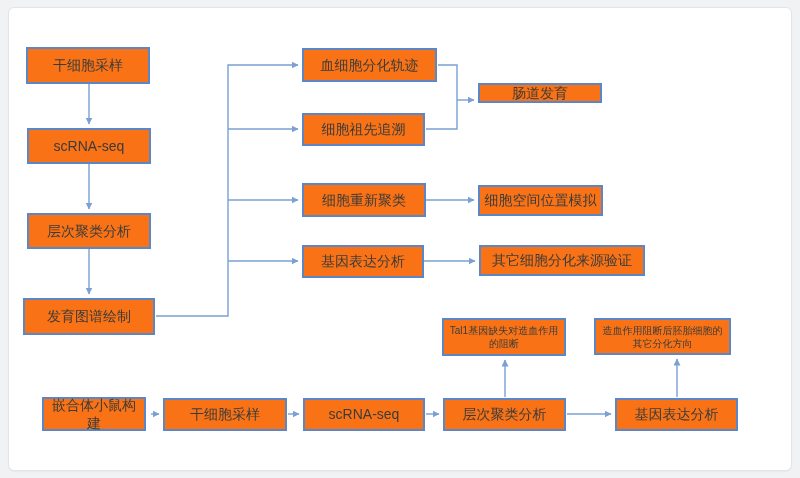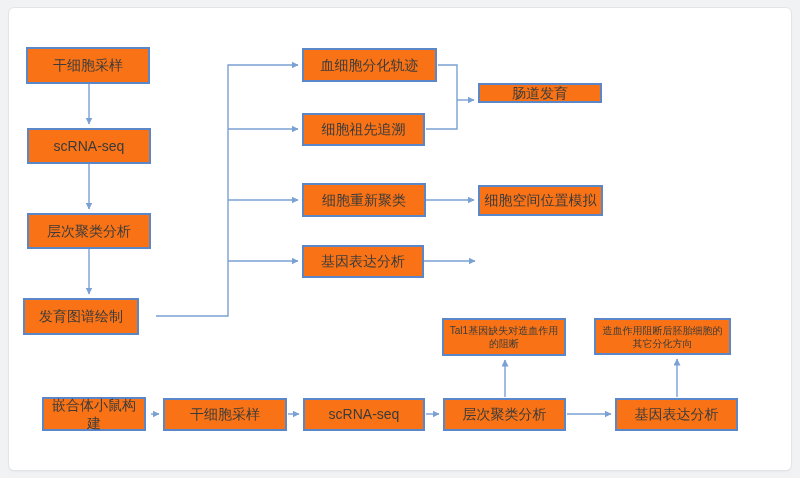--- a/index.html
+++ b/index.html
@@ -75,21 +75,21 @@
 
   <div class="node" style="left:26px;top:47px;width:124px;height:37px">
     <span>干细胞采样</span>
   </div>
   <div class="node" style="left:27px;top:128px;width:124px;height:36px">
     <span>scRNA-seq</span>
   </div>
   <div class="node" style="left:27px;top:213px;width:124px;height:36px">
     <span>层次聚类分析</span>
   </div>
-  <div class="node" style="left:23px;top:298px;width:116px;height:37px">
+  <div class="node" style="left:23px;top:298px;width:132px;height:37px">
     <span>发育图谱绘制</span>
   </div>
 
   <div class="node" style="left:302px;top:48px;width:135px;height:34px">
     <span>血细胞分化轨迹</span>
   </div>
   <div class="node" style="left:302px;top:183px;width:124px;height:34px">
     <span>细胞重新聚类</span>
   </div>
   <div class="node" style="left:302px;top:113px;width:123px;height:33px">
@@ -97,20 +97,23 @@
   </div>
   <div class="node" style="left:302px;top:245px;width:122px;height:33px">
     <span>基因表达分析</span>
   </div>
 
   <div class="node" style="left:478px;top:83px;width:124px;height:20px">
     <span>肠道发育</span>
   </div>
   <div class="node" style="left:478px;top:185px;width:125px;height:31px">
     <span>细胞空间位置模拟</span>
+  </div>
+  <div class="node" style="left:479px;top:245px;width:166px;height:31px">
+    <span>其它细胞分化来源验证</span>
   </div>
 
   <div class="node" style="left:42px;top:397px;width:104px;height:34px">
     <span>嵌合体小鼠构建</span>
   </div>
   <div class="node" style="left:163px;top:398px;width:124px;height:33px">
     <span>干细胞采样</span>
   </div>
   <div class="node" style="left:303px;top:398px;width:122px;height:33px">
     <span>scRNA-seq</span>

